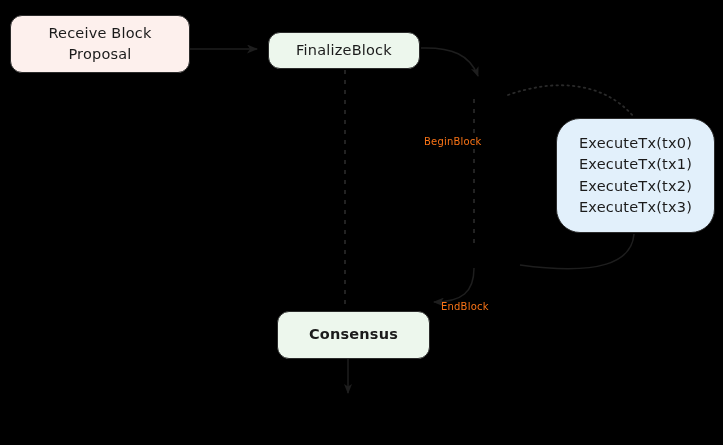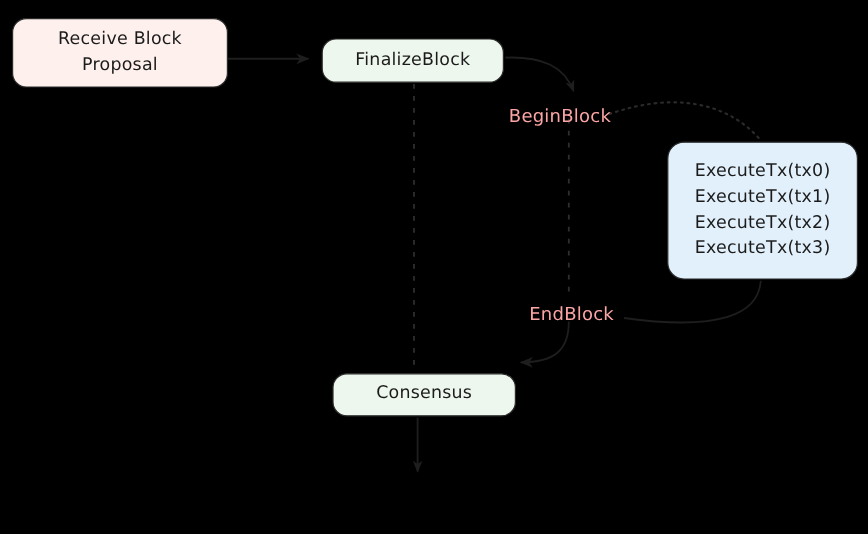--- a/index.html
+++ b/index.html
@@ -36,24 +36,25 @@
     line-height: 1.45;
     letter-spacing: 0.2px;
     white-space: pre-line;
   }
   .node-pink   { background: #fdf0ed; }
   .node-green  { background: #edf7ed; }
   .node-blue   { background: #e2f0fb; }
 
   .edge-label {
     position: absolute;
-    color: #fca5a5;
-    font-size: 15px;
+    color: #f97316;
+    font-size: 10px;
     letter-spacing: 0.2px;
     white-space: nowrap;
+    margin-top: 48px;
   }
 </style>
 </head>
 <body>
 
 <div id="canvas">
 
   <svg id="wires" viewBox="0 0 723 445" xmlns="http://www.w3.org/2000/svg">
     <defs>
       <marker id="ah" markerWidth="10" markerHeight="8" refX="9" refY="4" orient="auto" markerUnits="userSpaceOnUse">
@@ -79,25 +80,25 @@
     <path d="M474,268 C474,292 462,302 434,302" fill="none" stroke="#1e1e1e" stroke-width="1.5" marker-end="url(#ah2)"></path>
 
     <path d="M348,348 L348,393" fill="none" stroke="#1e1e1e" stroke-width="1.5" marker-end="url(#ah)"></path>
   </svg>
 
   <div class="node node-green" style="left:268px; top:32px; width:152px; height:37px;">FinalizeBlock</div>
 
   <div class="node node-pink" style="left:10px; top:15px; width:180px; height:58px;">Receive Block
 Proposal</div>
 
-  <div class="node node-blue" style="left:556px; top:118px; width:159px; height:115px; border-radius:14px;text-align:right;">ExecuteTx(tx0)
+  <div class="node node-blue" style="left:556px; top:118px; width:159px; height:115px; border-radius:24px;text-align:right;">ExecuteTx(tx0)
 ExecuteTx(tx1)
 ExecuteTx(tx2)
 ExecuteTx(tx3)</div>
 
-  <div class="node node-green" style="left:277px; top:311px; width:153px; height:36px;">Consensus</div>
+  <div class="node node-green" style="left:277px; top:311px; width:153px; height:48px;font-weight:bold;">Consensus</div>
 
 
   <div class="edge-label" style="left:424px; top:88px;">BeginBlock</div>
 
   <div class="edge-label" style="left:441px; top:253px;">EndBlock</div>
 
 </div>
 
 </body></html>

